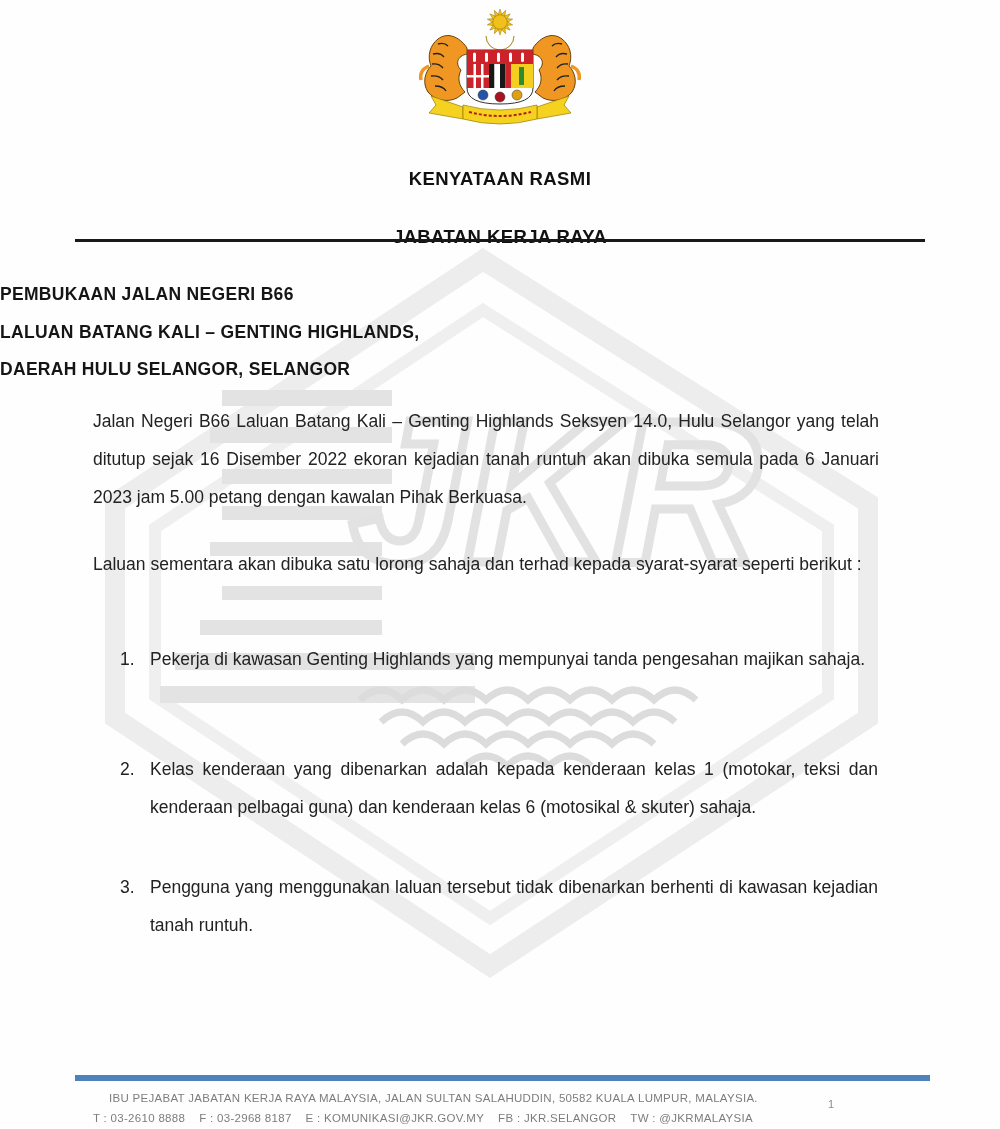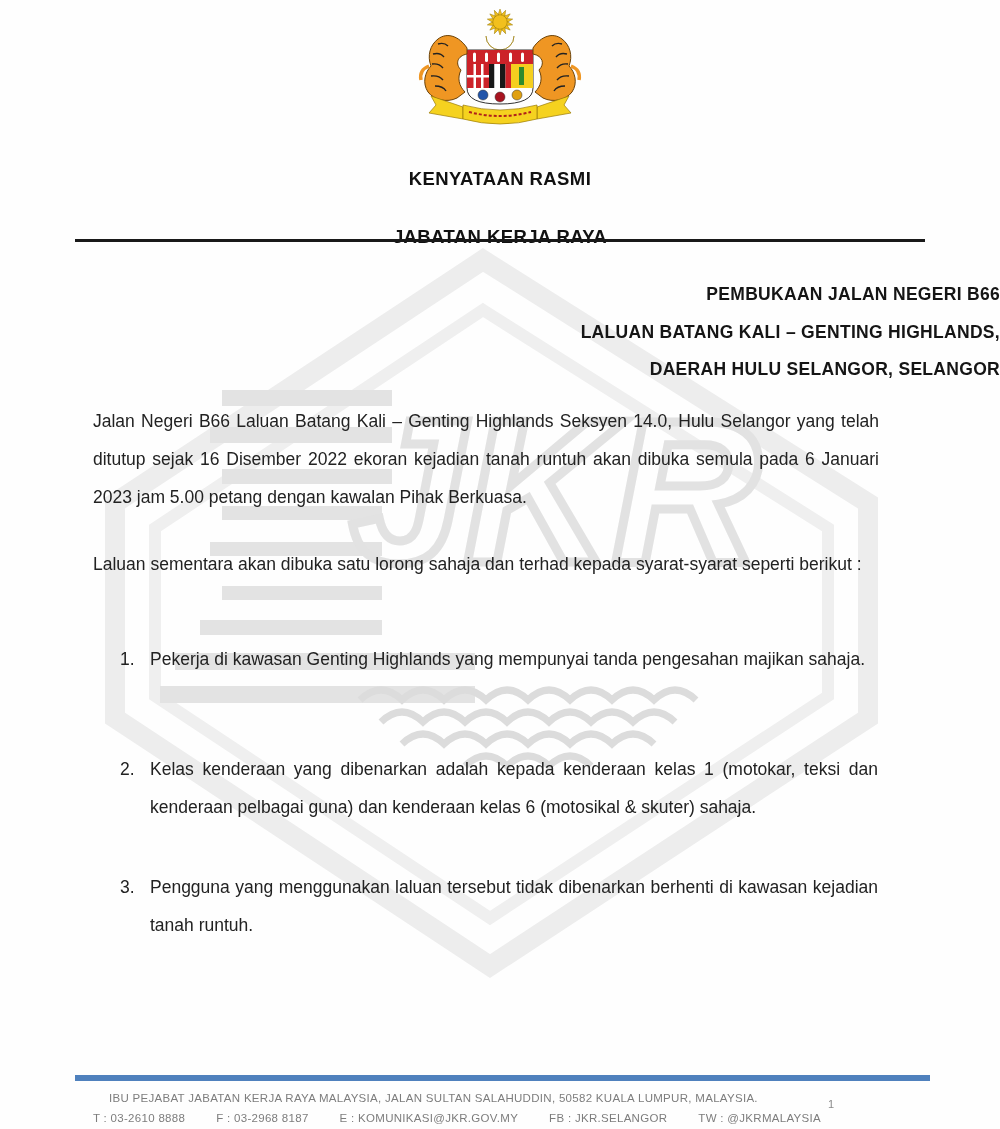--- a/index.html
+++ b/index.html
@@ -12,21 +12,21 @@
     overflow:hidden;
   }
   
   .watermark{position:absolute;inset:0;z-index:0;pointer-events:none;}
   
   .crest{position:absolute;left:405px;top:6px;width:190px;height:120px;z-index:1;}
   .org-block{position:absolute;left:0;top:138px;width:1000px;text-align:center;z-index:1;}
   .org-line{font-weight:bold;font-size:18.5px;line-height:34px;letter-spacing:.4px;color:#111;margin-top:24px;}
   .rule-black{position:absolute;left:75px;top:239px;width:850px;height:3px;background:#191919;z-index:1;}
   
-  .doc-title{position:absolute;left:0;top:276px;width:1000px;text-align:right;z-index:1;}
+  .doc-title{position:absolute;left:0;top:276px;width:1000px;text-align:left;z-index:1;}
   .doc-title div{font-weight:bold;font-size:17.5px;line-height:37.5px;letter-spacing:.3px;color:#151515;}
   
   .para{
     position:absolute;left:93px;width:786px;
     font-size:17.5px;line-height:38px;text-align:justify;color:#222;z-index:1;
   }
   .p1{top:402px;}
   .p2{top:545px;}
   .p3{top:974px;}
   .list-item{
@@ -36,21 +36,21 @@
   .li1{top:640px;}
   .li2{top:750px;}
   .li3{top:868px;}
   .list-num{flex:0 0 30px;}
   .list-text{flex:1;text-align:justify;}
   
   .rule-blue{position:absolute;left:75px;top:1075px;width:855px;height:6px;z-index:1;}
   .footer-text{position:absolute;left:93px;top:1088px;width:700px;z-index:1;
     color:#7d7d7d;font-size:11.5px;line-height:20px;letter-spacing:.3px;}
   .footer-address{padding-left:16px;white-space:nowrap;}
-  .footer-contacts{display:flex;gap:31px;white-space:nowrap;align-items:flex-end;}
+  .footer-contacts{display:flex;gap:14px;white-space:nowrap;align-items:flex-end;}
   .page-number{position:absolute;left:828px;top:1098px;z-index:1;
     color:#8a8a8a;font-size:11px;}
 </style>
 </head>
 <body>
 
 <div class="page">
 
   <svg class="watermark" width="1000" height="1129" viewBox="0 0 1000 1129" aria-hidden="true">
 

